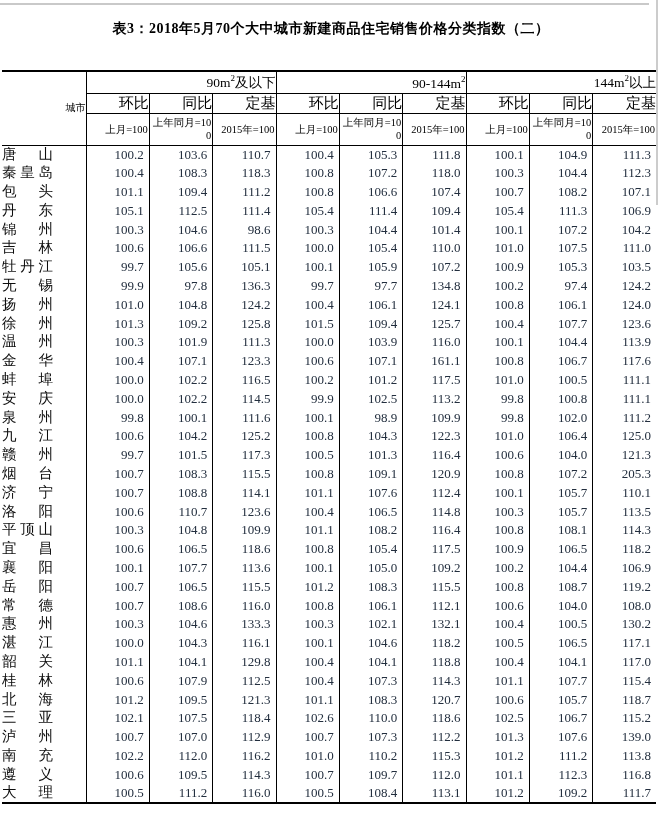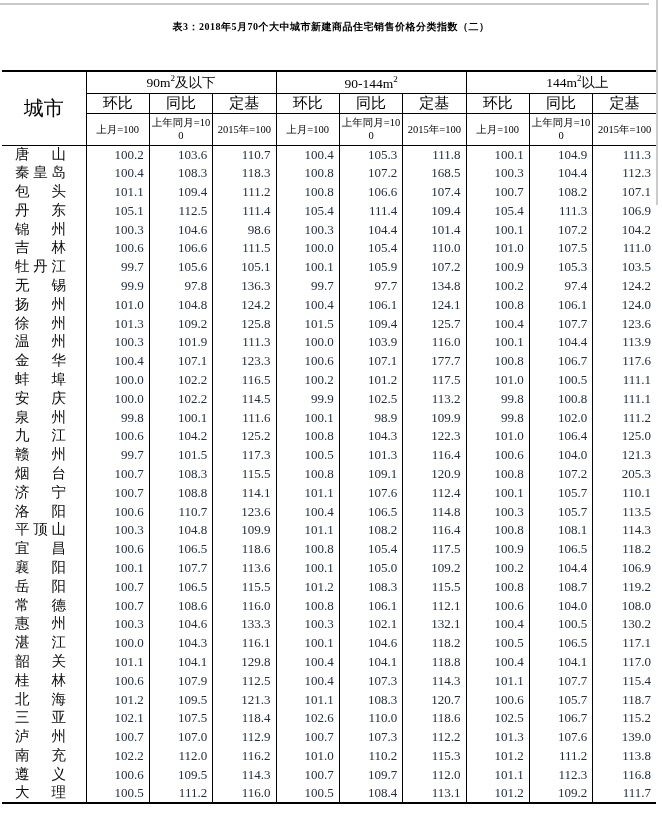--- a/index.html
+++ b/index.html
@@ -14,39 +14,39 @@
     position: absolute; top: 3px; left: 0;
     width: 649px; height: 2px; background: #c9c9c9;
   }
   .frame-right {
     position: absolute; top: 0; left: 656px;
     width: 2px; height: 205px; background: #cccccc;
   }
   .title {
     position: absolute; top: 20px; left: 0; width: 662px;
     text-align: center;
-    font-size: 10px; font-weight: bold; color: #000;
+    font-size: 14px; font-weight: bold; color: #000;
     letter-spacing: 0.5px;
     font-family: "Liberation Serif", "DejaVu Serif", serif;
   }
   table.stats {
     position: absolute; top: 70px; left: 2px;
     width: 654px;
     border-collapse: collapse;
     table-layout: fixed;
     border-top: 2.5px solid #000;
     border-bottom: 2.5px solid #000;
   }
   col.c-city { width: 84px; }
   col.c-val  { width: 63.33px; }
-  th { font-weight: normal; color: #000; vertical-align: middle; text-align: center; }
+  th { font-weight: normal; color: #000; vertical-align: middle; text-align: right; }
   th.city-h {
     border-right: 1px solid #000;
     border-bottom: 1px solid #000;
-    font-size: 20px;
+    font-size: 10px;
   }
   tr.group-row th.group {
     height: 22px;
     font-size: 13.5px;
     border-right: 1px solid #000;
     border-bottom: 1px solid #000;
   }
   tr.group-row th.group.last { border-right: none; padding-left: 32px; }
   tr.group-row sup { font-size: 9px; }
   tr.measure-row th {
@@ -72,21 +72,20 @@
     font-size: 13px;
   }
   tbody td.city {
     border-right: 1px solid #000;
     text-align: left;
     color: #0d0d0d;
   }
   tbody td.city .cname {
     display: inline-block;
     width: 51px;
-    margin-left: 13px;
     font-size: 14.5px;
     line-height: 14px;
     text-align: justify;
     text-align-last: justify;
     white-space: nowrap;
   }
   tbody td.num {
     border-right: 1px solid #000;
     text-align: right;
     padding-right: 5px;
@@ -158,21 +157,21 @@
         <td class="num">104.9</td>
         <td class="num last">111.3</td>
       </tr>
       <tr>
         <td class="city"><span class="cname">秦皇岛</span></td>
         <td class="num">100.4</td>
         <td class="num">108.3</td>
         <td class="num">118.3</td>
         <td class="num">100.8</td>
         <td class="num">107.2</td>
-        <td class="num">168.5</td>
+        <td class="num">118.0</td>
         <td class="num">100.3</td>
         <td class="num">104.4</td>
         <td class="num last">112.3</td>
       </tr>
       <tr>
         <td class="city"><span class="cname">包头</span></td>
         <td class="num">101.1</td>
         <td class="num">109.4</td>
         <td class="num">111.2</td>
         <td class="num">100.8</td>
@@ -278,21 +277,21 @@
         <td class="num">104.4</td>
         <td class="num last">113.9</td>
       </tr>
       <tr>
         <td class="city"><span class="cname">金华</span></td>
         <td class="num">100.4</td>
         <td class="num">107.1</td>
         <td class="num">123.3</td>
         <td class="num">100.6</td>
         <td class="num">107.1</td>
-        <td class="num">177.7</td>
+        <td class="num">161.1</td>
         <td class="num">100.8</td>
         <td class="num">106.7</td>
         <td class="num last">117.6</td>
       </tr>
       <tr>
         <td class="city"><span class="cname">蚌埠</span></td>
         <td class="num">100.0</td>
         <td class="num">102.2</td>
         <td class="num">116.5</td>
         <td class="num">100.2</td>

